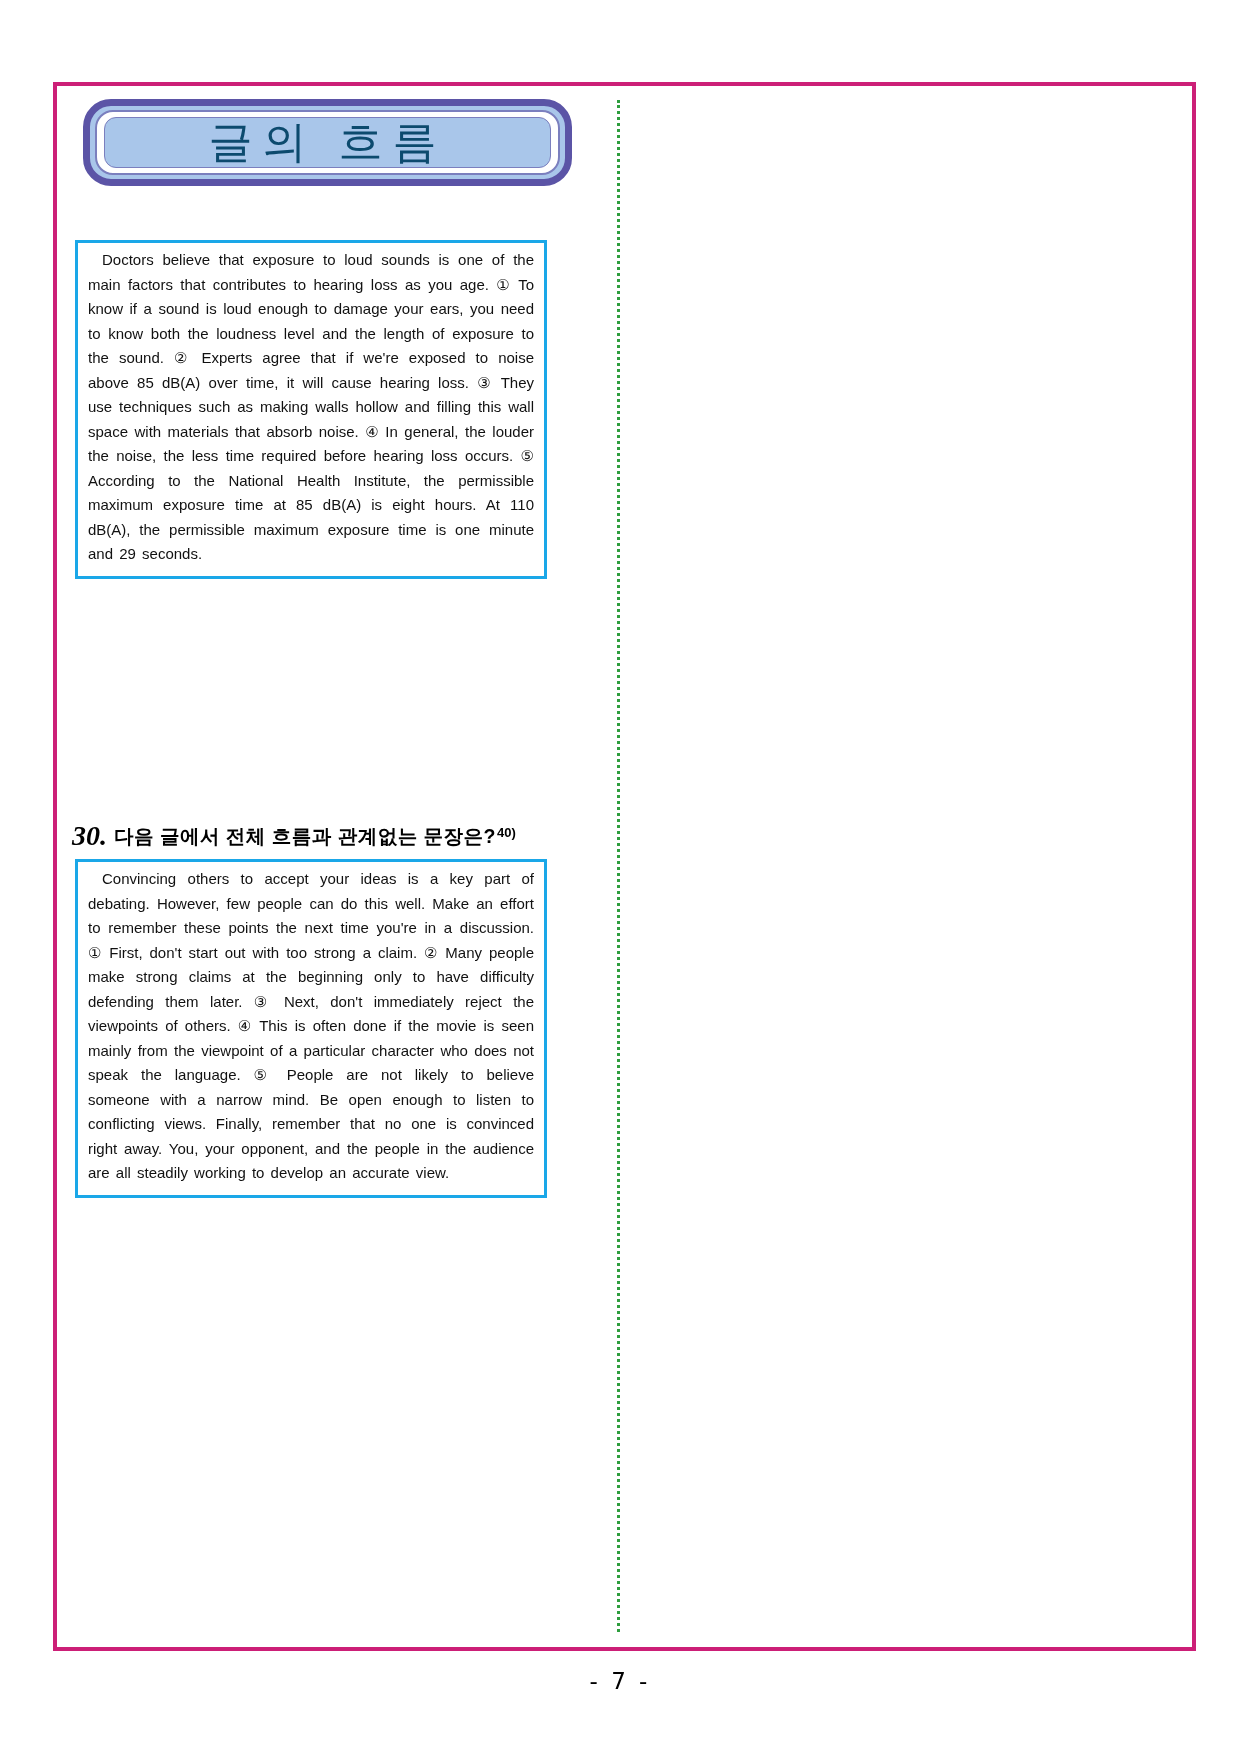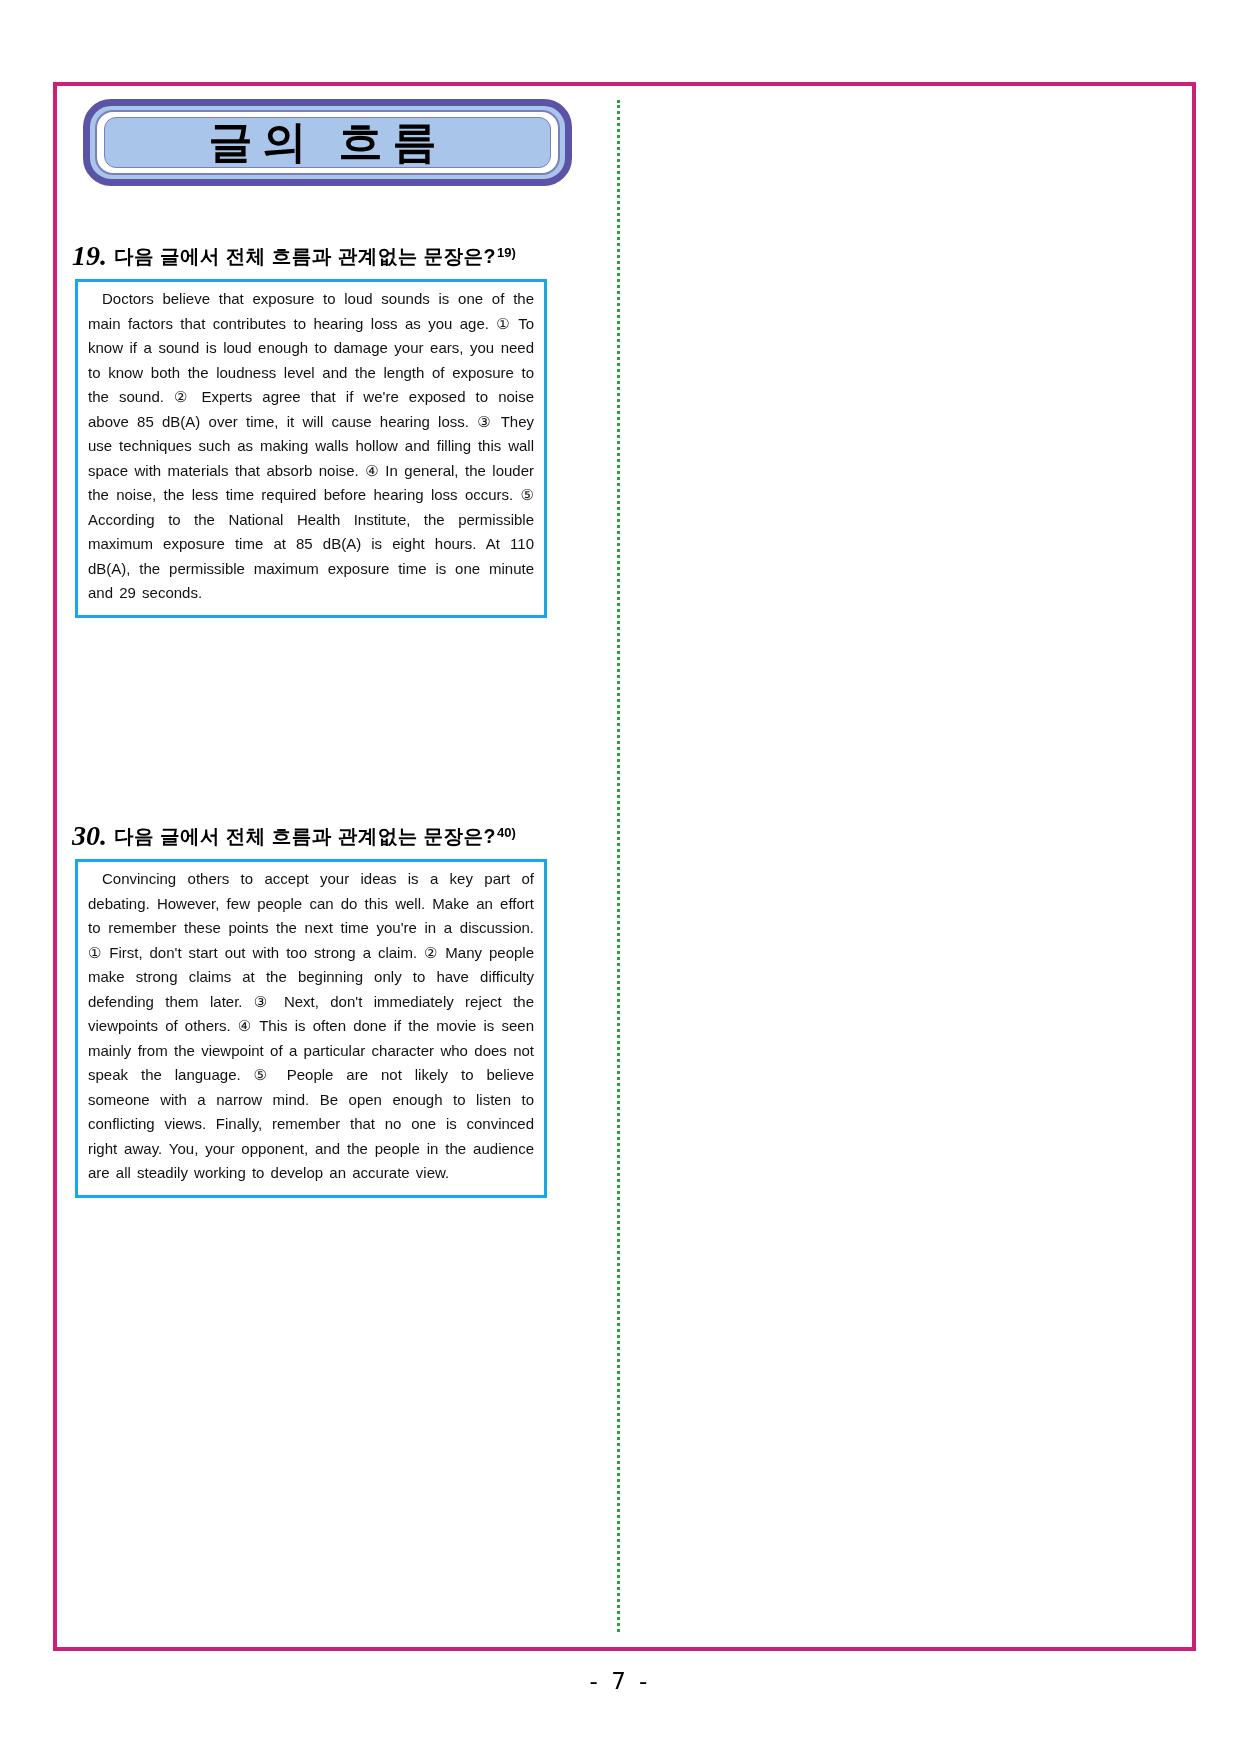--- a/index.html
+++ b/index.html
@@ -38,21 +38,21 @@
     padding: 5px 7px;
   }
   .banner-inner {
     width: 100%; height: 100%;
     background: #a9c6ea;
     border: 1px solid #7b7fbe;
     border-radius: 12px;
     display: flex; align-items: center; justify-content: center;
   }
   .banner-title {
-    font-size: 44px; font-weight: bold; color: #000000;
+    font-size: 44px; font-weight: normal; color: #0c4a6e;
     letter-spacing: 10px;
     font-family: "Liberation Sans", sans-serif;
   }
 
   
   .question { position: absolute; left: 72px; width: 478px; }
   .q19 { top: 240px; }
   .q20 { top: 820px; }
 
   .q-heading { display: block; margin-bottom: 7px; white-space: nowrap; }
@@ -103,23 +103,20 @@
 
 <div class="banner-outer">
   <div class="banner-mid">
     <div class="banner-inner">
       <span class="banner-title">글의 흐름</span>
     </div>
   </div>
 </div>
 
 <div class="question q19">
-  <div class="q-heading">
-    <span class="q-number">19.</span><span class="q-prompt">다음 글에서 전체 흐름과 관계없는 문장은?</span><span class="q-footnote">19)</span>
-  </div>
   <div class="passage-box">
     <div class="passage">Doctors believe that exposure to loud sounds is one of the main factors that contributes to hearing loss as you age. ① To know if a sound is loud enough to damage your ears, you need to know both the loudness level and the length of exposure to the sound. ② Experts agree that if we're exposed to noise above 85 dB(A) over time, it will cause hearing loss. ③ They use techniques such as making walls hollow and filling this wall space with materials that absorb noise. ④ In general, the louder the noise, the less time required before hearing loss occurs. ⑤ According to the National Health Institute, the permissible maximum exposure time at 85 dB(A) is eight hours. At 110 dB(A), the permissible maximum exposure time is one minute and 29 seconds.</div>
   </div>
 </div>
 
 <div class="question q20">
   <div class="q-heading">
     <span class="q-number">30.</span><span class="q-prompt">다음 글에서 전체 흐름과 관계없는 문장은?</span><span class="q-footnote">40)</span>
   </div>
   <div class="passage-box">

